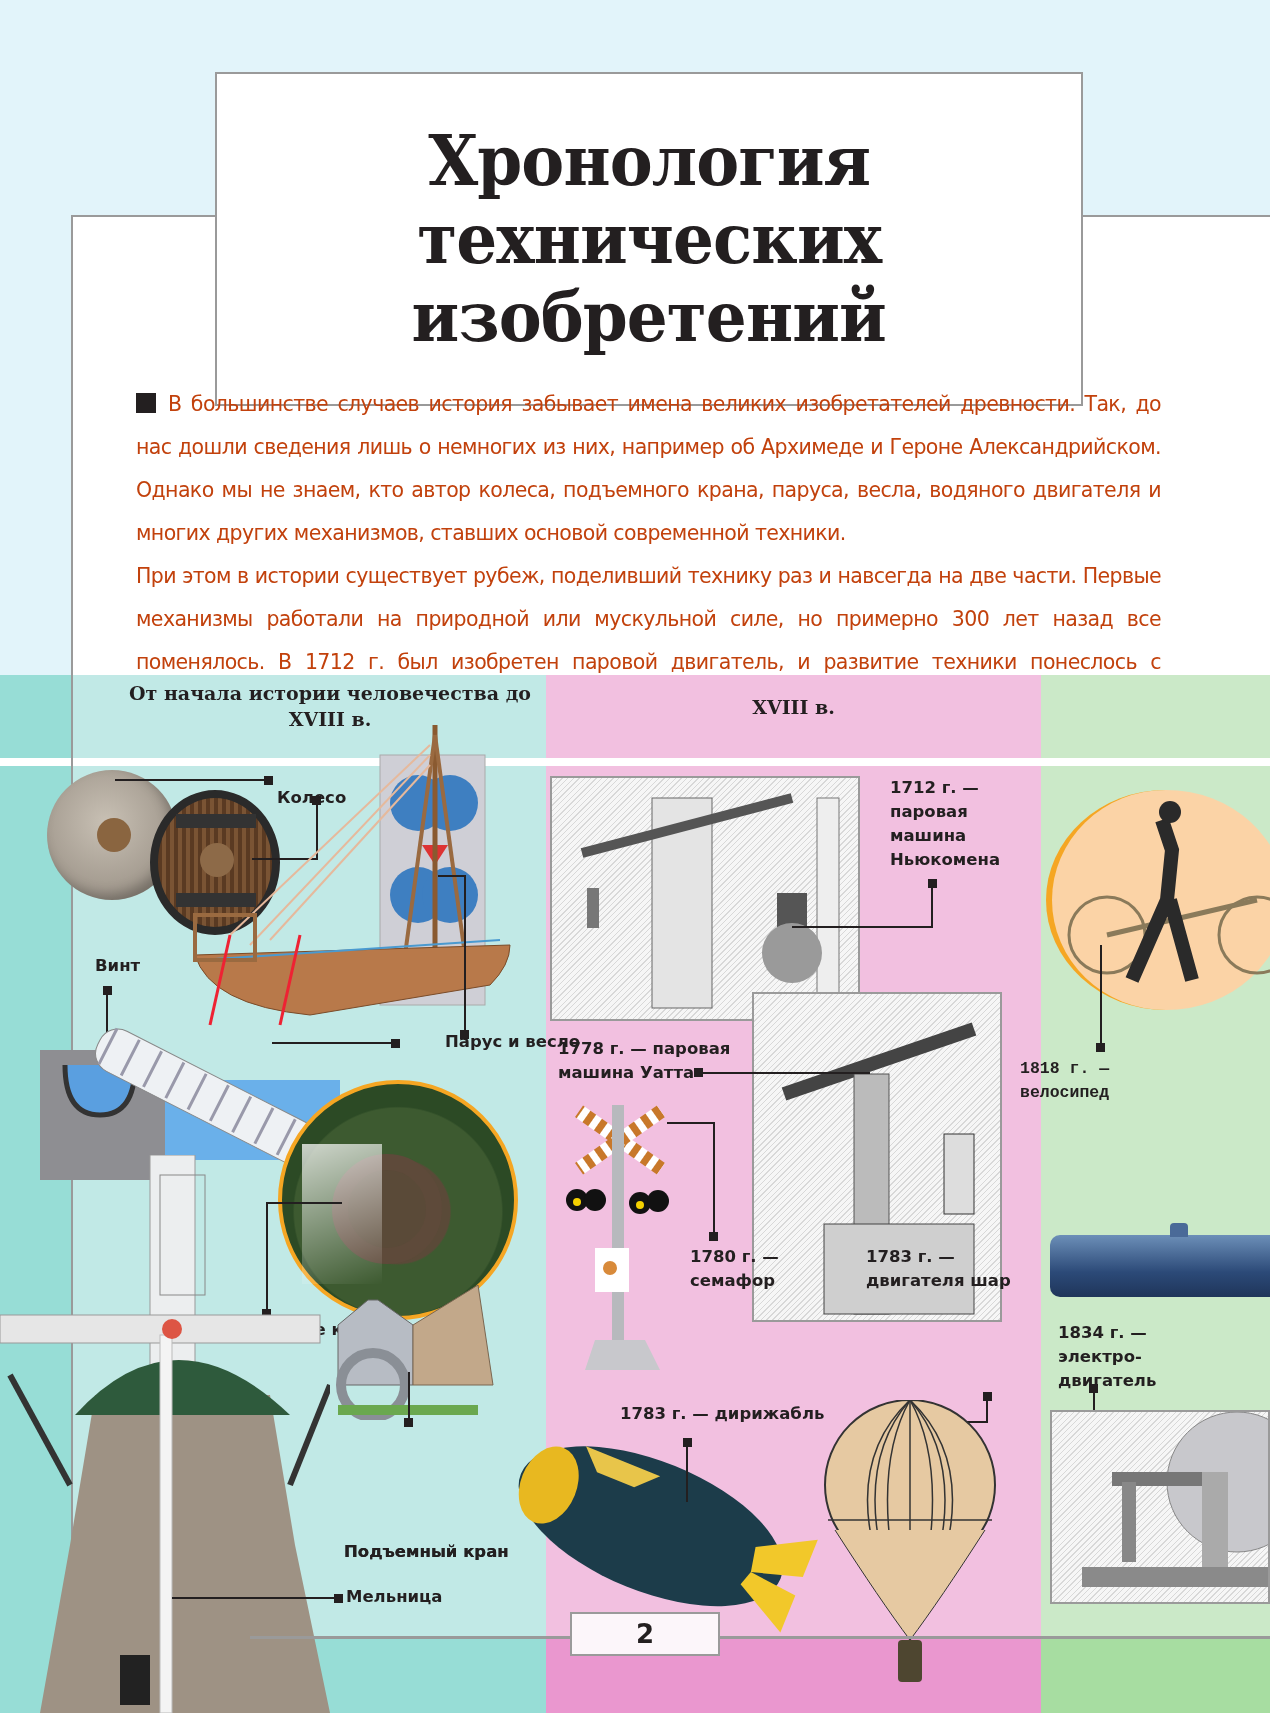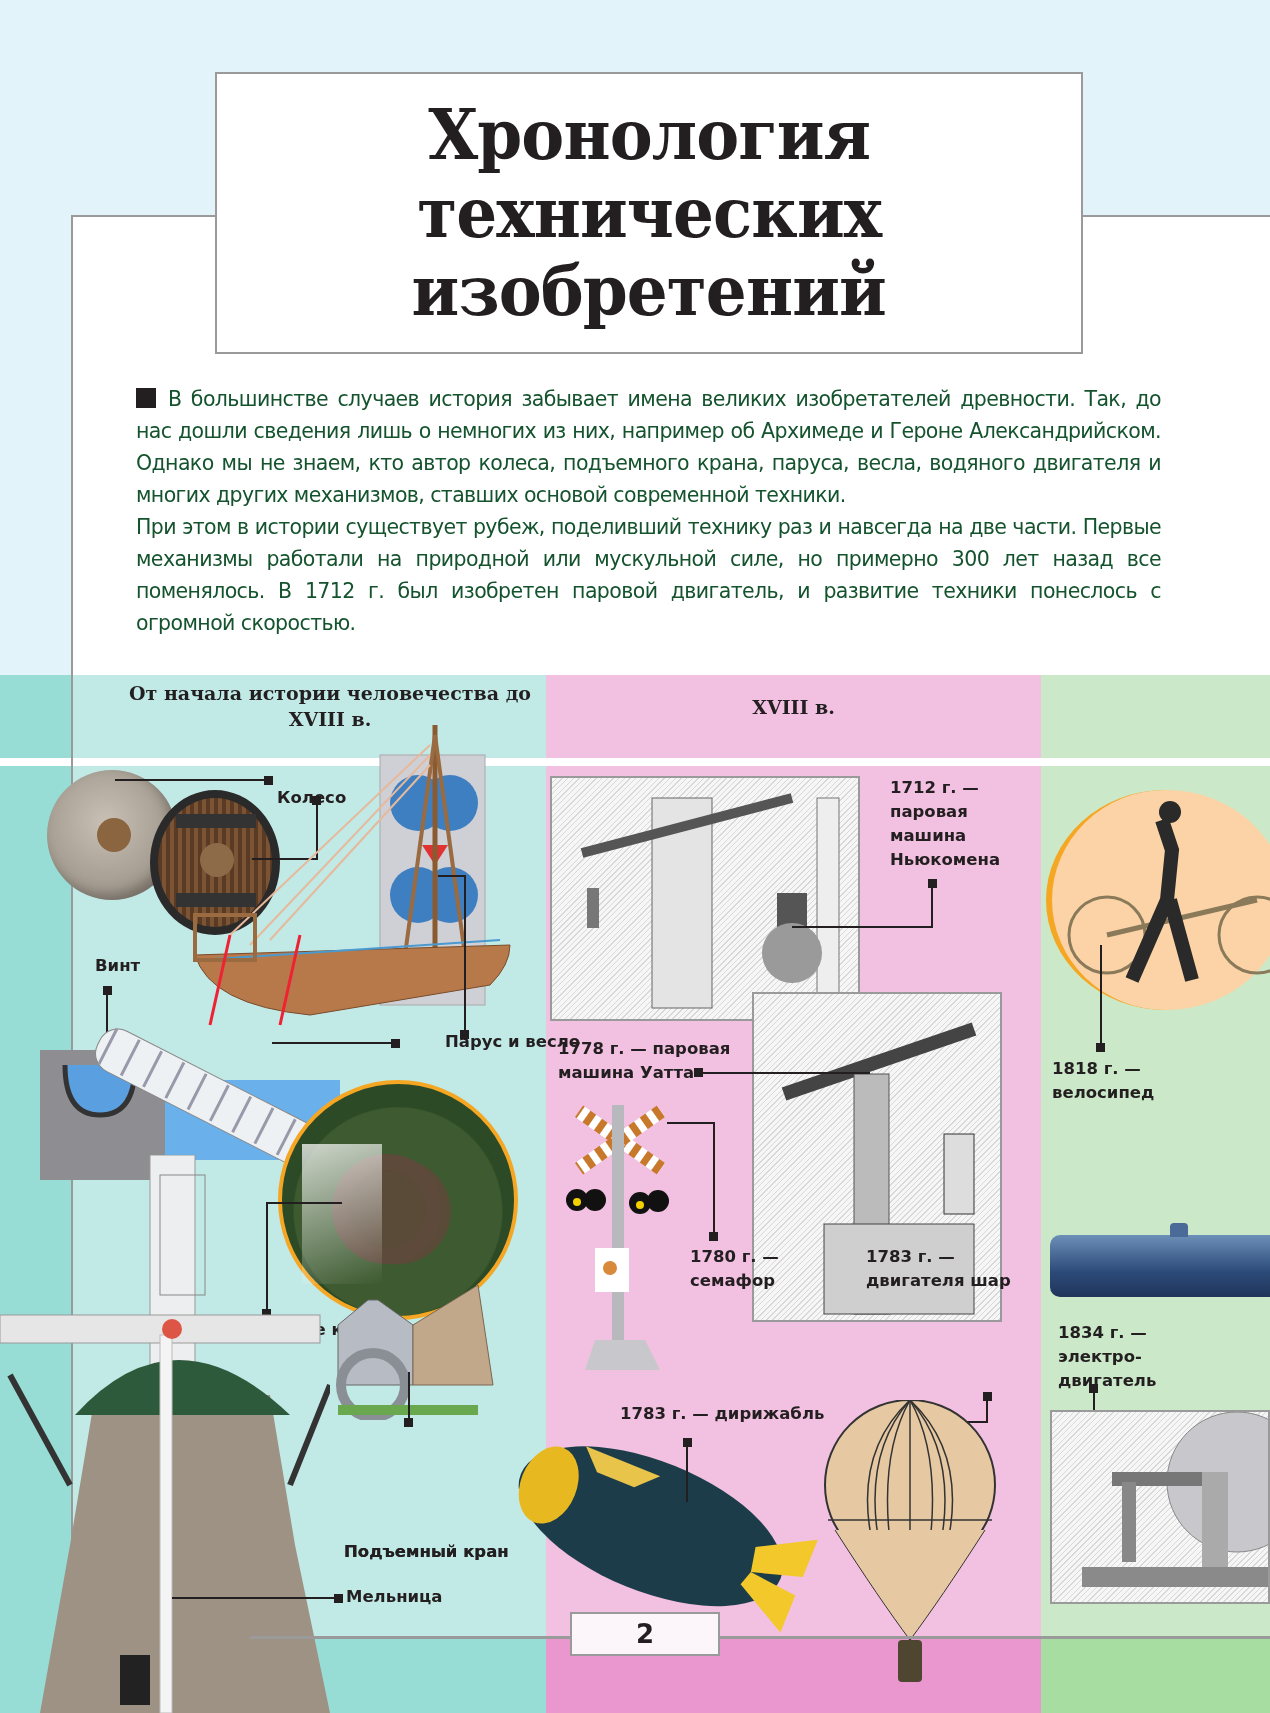--- a/index.html
+++ b/index.html
@@ -7,29 +7,29 @@
   body { position: relative; font-family: "DejaVu Sans", sans-serif; color: #231f20; }
 
   .abs { position: absolute; }
 
   
   .top-bg { left: 0; top: 0; width: 1270px; height: 215px; background: #e2f4fa; }
   .white-panel { left: 71px; top: 215px; width: 1199px; height: 460px; background: #fff;
                  border-left: 2px solid #9a9a9a; border-top: 2px solid #9a9a9a; }
   .left-strip-top { left: 0; top: 215px; width: 71px; height: 460px; background: #e2f4fa; }
 
-  .title-box { left: 215px; top: 72px; width: 868px; height: 282px; background: #fff;
+  .title-box { left: 215px; top: 72px; width: 868px; height: 334px; background: #fff;
                border: 2px solid #9a9a9a; display: flex; flex-direction: column;
                align-items: center; justify-content: center; }
   .title-line { font-family: "DejaVu Serif", serif; font-weight: bold; font-size: 70px;
                 line-height: 78px; letter-spacing: -1px; color: #231f20;
                 transform: scaleX(0.92); }
 
   .intro { left: 136px; top: 383px; width: 1025px; font-family: "DejaVu Sans", sans-serif;
-           font-size: 20.5px; line-height: 32px; color: #14532d; text-align: justify;
+           font-size: 20.5px; line-height: 43px; color: #c2410c; text-align: justify;
            letter-spacing: -0.6px; }
   .intro p { margin: 0; }
   .bullet-sq { display: inline-block; width: 20px; height: 20px; background: #231f20;
                margin-right: 12px; vertical-align: -2px; }
 
   
   .col-bg { top: 675px; height: 1038px; }
   .col-left-outer { left: 0; width: 71px; background: #97ddd6; }
   .col-teal { left: 71px; width: 475px; background: #c1e9e6; }
   .col-pink { left: 546px; width: 495px; background: #f2c0e0; }
@@ -288,21 +288,21 @@
   <svg width="230" height="210" viewBox="0 0 230 210">
     <circle cx="55" cy="145" r="38" fill="none" stroke="#8a7a5a" stroke-width="3"></circle>
     <circle cx="205" cy="145" r="38" fill="none" stroke="#8a7a5a" stroke-width="3"></circle>
     <line x1="55" y1="145" x2="205" y2="110" stroke="#8a7a5a" stroke-width="5"></line>
     <path d="M110 30 L120 60 L115 110 L80 190 M118 110 L140 190" stroke="#2a2a2a" stroke-width="14" fill="none"></path>
     <circle cx="118" cy="22" r="11" fill="#2a2a2a"></circle>
   </svg>
 </div>
 <div class="leader" style="left:1100px; top:945px; width:2px; height:100px;"></div>
 <div class="dot" style="left:1096px; top:1043px;"></div>
-<div class="abs lbl lbl-wrap" style="left:1052px; top:1057px; width:150px;">
+<div class="abs lbl lbl-wrap" style="left:1020px; top:1057px; width:150px;font-family:Liberation Mono, monospace;">
   <div>1818 г. —</div>
   <div>велосипед</div>
 </div>
 
 <div class="abs" style="left:1050px; top:1235px; width:220px; height:62px; background: linear-gradient(180deg, #6c8fb8, #2c4a78 60%, #1f355a); border-radius:10px 0 0 10px;">
   <div class="abs" style="left:120px; top:-12px; width:18px; height:14px; background:#4a6a98; border-radius:4px 4px 0 0;"></div>
 </div>
 
 <div class="abs lbl lbl-wrap" style="left:1058px; top:1321px; width:150px;">
   <div>1834 г. —</div>

